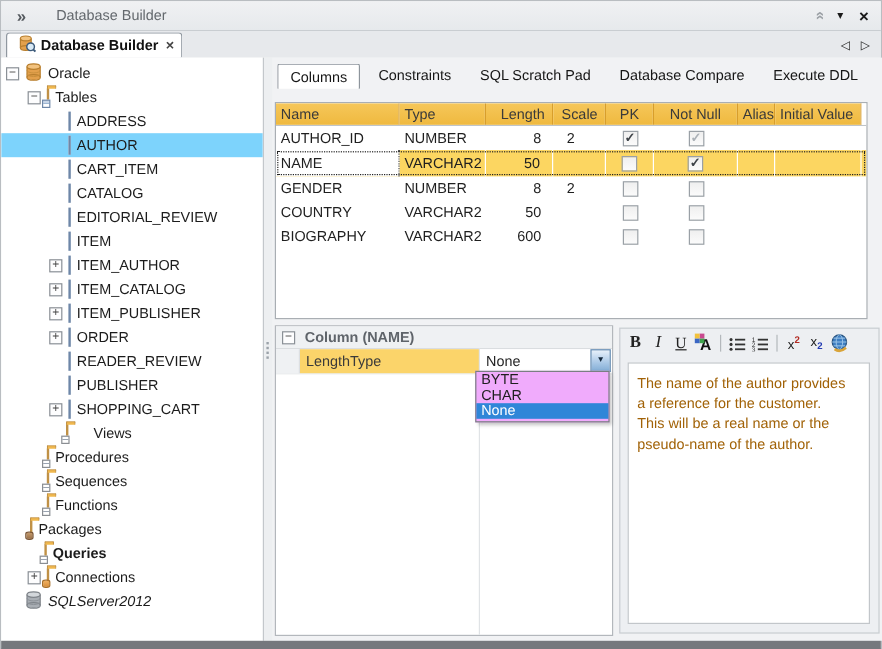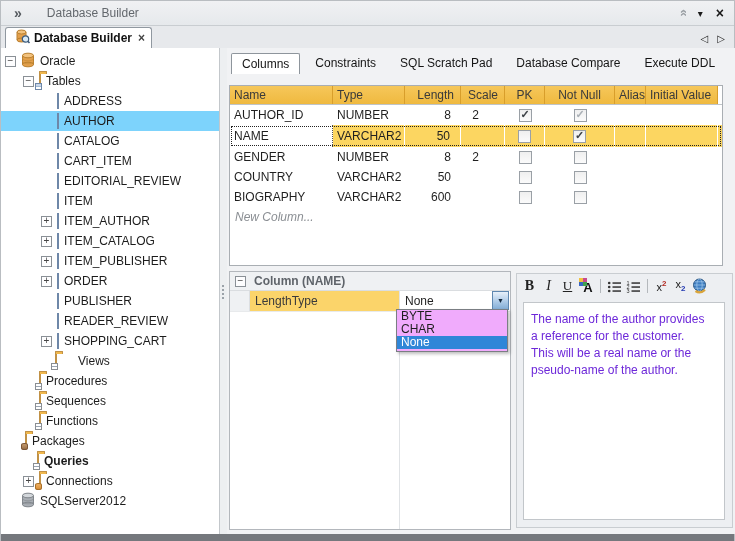--- a/index.html
+++ b/index.html
@@ -90,21 +90,21 @@
   .rt-btn{width:17px;height:18px;display:flex;align-items:center;justify-content:center;cursor:pointer;position:relative}
   .rt-sep{width:1px;height:14px;background:#B4B8BC;margin:0 3px}
   .rt-b{font-family:"Liberation Serif",serif;font-weight:bold;font-size:14px;color:#222}
   .rt-i{font-family:"Liberation Serif",serif;font-style:italic;font-size:14px;color:#222}
   .rt-u{font-family:"Liberation Serif",serif;font-size:13px;text-decoration:underline;color:#222}
   .rt-A{font-weight:bold;font-size:13px;color:#111;margin-top:3px;margin-left:3px}
   .rt-pal{position:absolute;left:1px;top:1px;width:4px;height:4px;background:#F2C23C;box-shadow:4px 0 0 #C94A8F,0 4px 0 #3A66C4,4px 4px 0 #3FA34D}
   .rt-x{font-size:11px;color:#222}
   .rt-x sup{font-size:8px;color:#B22A22;font-weight:bold}
   .rt-x sub{font-size:8px;color:#2239B2;font-weight:bold}
-  .notes-text{position:absolute;left:6px;top:28px;right:7px;bottom:7px;background:#fff;border:1px solid #C2C6CA;box-sizing:border-box;padding:8px 7px;line-height:17px;color:#6d28d9;white-space:pre-line;overflow:hidden;cursor:text}
+  .notes-text{position:absolute;left:6px;top:28px;right:7px;bottom:7px;background:#fff;border:1px solid #C2C6CA;box-sizing:border-box;padding:8px 7px;line-height:17px;color:#a16207;white-space:pre-line;overflow:hidden;cursor:text}
   
   .bottombar{position:absolute;left:0;top:533px;width:100%;height:8px;background:#75787D}
 </style>
 </head>
 <body>
 
 <div class="window">
 
   <div class="titlebar">
     <span class="chevrons">»</span>
@@ -160,30 +160,30 @@
         <span class="tlabel">ADDRESS</span>
       </div>
       <div class="trow sel" style="padding-left: 40px;">
         <span class="exp-spacer"></span>
         <span class="ticon"><span class="i-table"></span></span>
         <span class="tlabel">AUTHOR</span>
       </div>
       <div class="trow" style="padding-left: 40px;">
         <span class="exp-spacer"></span>
         <span class="ticon"><span class="i-table"></span></span>
+        <span class="tlabel">CART_ITEM</span>
+      </div>
+      <div class="trow" style="padding-left: 40px;">
+        <span class="exp-spacer"></span>
+        <span class="ticon"><span class="i-table"></span></span>
         <span class="tlabel">CATALOG</span>
       </div>
       <div class="trow" style="padding-left: 40px;">
         <span class="exp-spacer"></span>
         <span class="ticon"><span class="i-table"></span></span>
-        <span class="tlabel">CART_ITEM</span>
-      </div>
-      <div class="trow" style="padding-left: 40px;">
-        <span class="exp-spacer"></span>
-        <span class="ticon"><span class="i-table"></span></span>
         <span class="tlabel">EDITORIAL_REVIEW</span>
       </div>
       <div class="trow" style="padding-left: 40px;">
         <span class="exp-spacer"></span>
         <span class="ticon"><span class="i-table"></span></span>
         <span class="tlabel">ITEM</span>
       </div>
       <div class="trow" style="padding-left: 40px;">
         <span class="i-exp">+</span>
         <span class="ticon"><span class="i-table"></span></span>
@@ -200,26 +200,26 @@
         <span class="tlabel">ITEM_PUBLISHER</span>
       </div>
       <div class="trow" style="padding-left: 40px;">
         <span class="i-exp">+</span>
         <span class="ticon"><span class="i-table"></span></span>
         <span class="tlabel">ORDER</span>
       </div>
       <div class="trow" style="padding-left: 40px;">
         <span class="exp-spacer"></span>
         <span class="ticon"><span class="i-table"></span></span>
+        <span class="tlabel">READER_REVIEW</span>
+      </div>
+      <div class="trow" style="padding-left: 40px;">
+        <span class="exp-spacer"></span>
+        <span class="ticon"><span class="i-table"></span></span>
         <span class="tlabel">PUBLISHER</span>
-      </div>
-      <div class="trow" style="padding-left: 40px;">
-        <span class="exp-spacer"></span>
-        <span class="ticon"><span class="i-table"></span></span>
-        <span class="tlabel">READER_REVIEW</span>
       </div>
       <div class="trow" style="padding-left: 40px;">
         <span class="i-exp">+</span>
         <span class="ticon"><span class="i-table"></span></span>
         <span class="tlabel">SHOPPING_CART</span>
       </div>
       <div class="trow" style="padding-left: 22px; gap: 16px;">
         <span class="exp-spacer"></span>
         <span class="ticon"><span class="i-folder"><span class="fo fo-doc"></span></span></span>
         <span class="tlabel">Views</span>
@@ -247,21 +247,21 @@
       <div class="trow" style="padding-left: 20px; font-weight: bold;">
         <span class="exp-spacer"></span>
         <span class="ticon"><span class="i-folder"><span class="fo fo-doc"></span></span></span>
         <span class="tlabel">Queries</span>
       </div>
       <div class="trow" style="padding-left: 22px;">
         <span class="i-exp">+</span>
         <span class="ticon"><span class="i-folder"><span class="fo fo-cyl-orange"></span></span></span>
         <span class="tlabel">Connections</span>
       </div>
-      <div class="trow" style="padding-left: 4px;">
+      <div class="trow" style="padding-left: 4px; font-style: italic;">
         <span class="exp-spacer"></span>
         <span class="ticon"><svg width="14" height="16" viewBox="0 0 14 16">
             <rect x="1.5" y="3.5" width="11" height="9" fill="#A9AEB4"></rect>
             <path d="M1.5 3.5 V12.5 M12.5 3.5 V12.5" stroke="#7F848A" fill="none"></path>
             <ellipse cx="7" cy="12.5" rx="5.5" ry="2.3" fill="#A9AEB4" stroke="#7F848A"></ellipse>
             <path d="M1.5 6.5 a5.5 2.3 0 0 0 11 0 M1.5 9.5 a5.5 2.3 0 0 0 11 0" fill="none" stroke="#8B9096" stroke-width=".8"></path>
             <ellipse cx="7" cy="3.5" rx="5.5" ry="2.3" fill="#D3D7DB" stroke="#7F848A"></ellipse>
           </svg></span>
         <span class="tlabel">SQLServer2012</span>
       </div>
@@ -361,21 +361,20 @@
               <span class="cb off"></span>
             </div>
             <div class="gc al-c" style="width: 70px;">
               <span class="cb off"></span>
             </div>
             <div class="gc " style="width: 31px;"></div>
             <div class="gc " style="width: 72px;"></div>
             <div class="gfill"></div>
           </div>
         </div>
-      <div class="newrow">New Column...</div>
     </div>
 
     <div class="prop-panel">
       <div class="prop-head">
         <span class="i-exp">−</span>
         <span class="prop-title">Column (NAME)</span>
       </div>
       <div class="prop-row">
         <span class="prop-gutter"></span>
         <span class="prop-name">LengthType</span>

